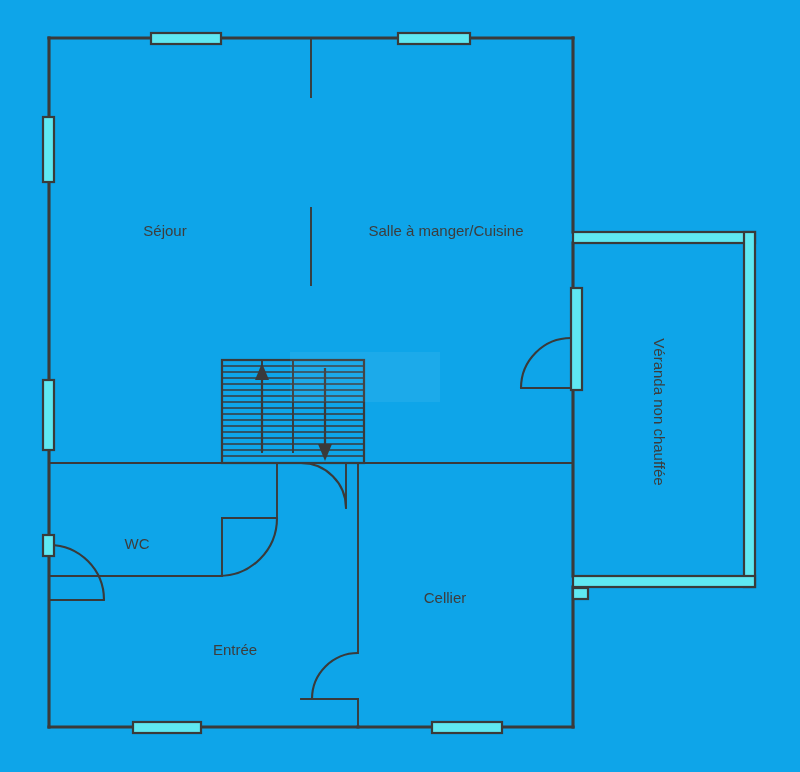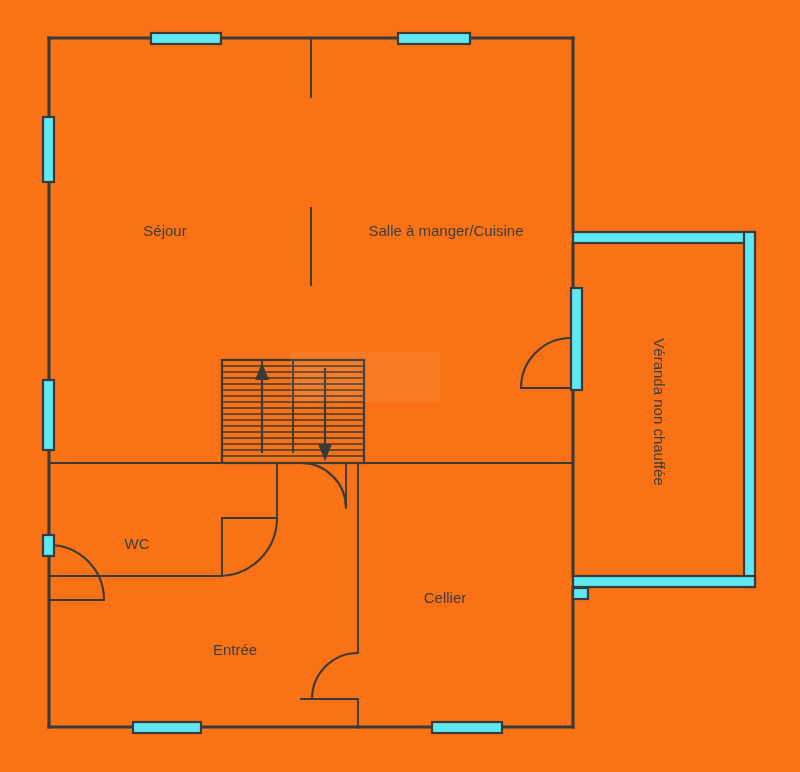--- a/index.html
+++ b/index.html
@@ -2,21 +2,21 @@
 <html><head>
 <meta charset="utf-8">
 <title>Plan</title>
 <style>
   html,body{margin:0;padding:0;background:#ffffff;}
   body{
     width:800px;height:772px;overflow:hidden;
     font-family:"Liberation Sans","DejaVu Sans",sans-serif;
     color:#3a3a3a;
   }
-  #plan-root{position:relative;width:800px;height:772px;background:#f97316;}
+  #plan-root{position:relative;width:800px;height:772px;background:#0ea5e9;}
   svg#floorplan{display:block;width:800px;height:772px;}
   .room-label{
     font-family:"Liberation Sans","DejaVu Sans",sans-serif;
     font-size:15px;
     fill:#3d3d3d;
     dominant-baseline:middle;
   }
   .room-label.center{text-anchor:middle;}
   .wall{stroke:#3a3a3a;fill:none;stroke-linecap:square;stroke-linejoin:miter;}
   .wall-outer{stroke-width:3.1;}

